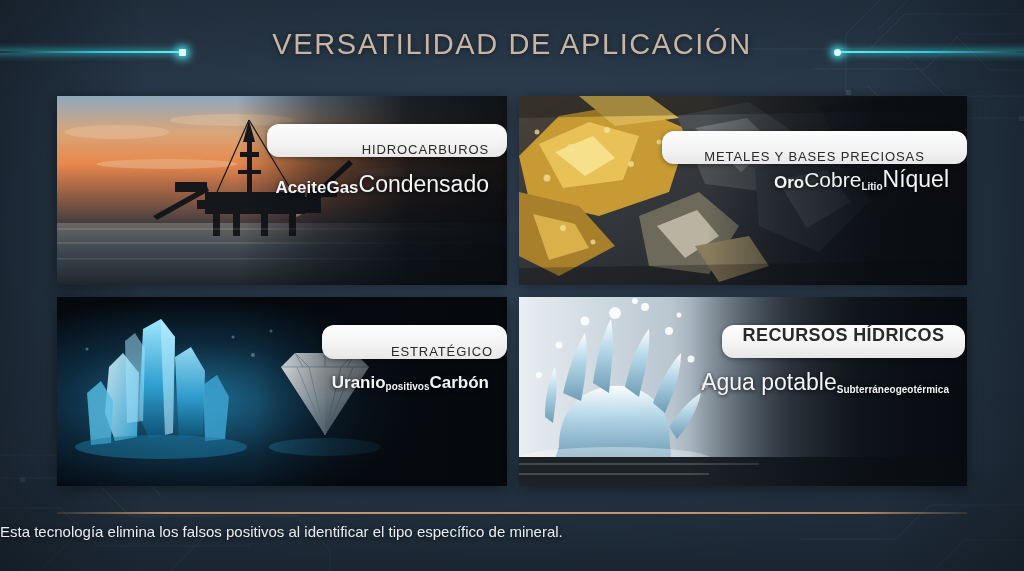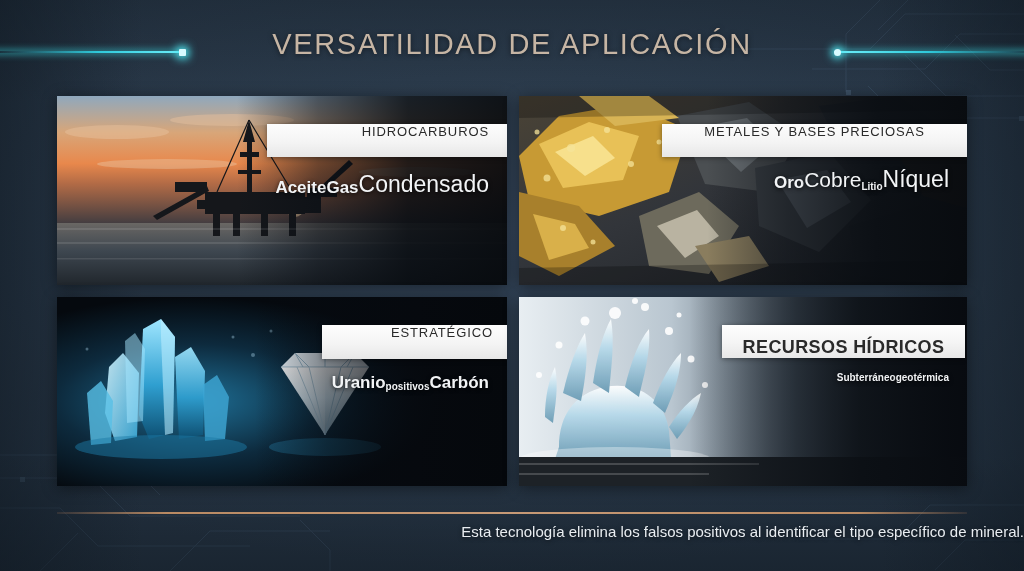--- a/index.html
+++ b/index.html
@@ -61,23 +61,24 @@
   #panel-metales{       left:519px; top:96px;  width:448px; height:189px; }
   #panel-estrategico{   left:57px;  top:297px; width:450px; height:189px; }
   #panel-hidricos{      left:519px; top:297px; width:448px; height:189px; }
 
   .photo{ position:absolute; inset:0; }
   .shade{ position:absolute; inset:0; }
 
   .label-box{
     position:absolute;
     background:linear-gradient(to bottom,#fdfdfd 0%,#f4f4f4 55%,#e7e7e7 100%);
-    display:flex; align-items:flex-start;
+    display:flex; align-items:flex-end;
     box-shadow:0 1px 5px rgba(0,0,0,.4);
     color:#2a2a2a;
+    border-radius:12px;
   }
   .label-box span{ display:block; width:100%; font-size:13px; letter-spacing:.9px; }
 
   .word-list{
     position:absolute; right:18px;
     display:flex; flex-direction:row; align-items:flex-end;
     color:#f2f4f6;
     text-shadow:0 1px 4px rgba(0,0,0,.85);
     line-height:1.16;
   }
@@ -86,21 +87,21 @@
   .w-lg   { font-size:21px; font-weight:300; }
   .w-xl   { font-size:23px; font-weight:300; }
 
   
   #footer-rule{
     position:absolute; left:57px; top:512px; width:910px; height:2px;
     background:linear-gradient(to right, rgba(180,120,85,.15) 0%, #b98a63 12%, #c79a76 50%, #b98a63 88%, rgba(180,120,85,.15) 100%);
   }
   #footer-note{
     position:absolute; left:0; top:523px; width:1024px;
-    text-align:right; font-size:15px; color:#e9edf1;
+    text-align:left; font-size:15px; color:#e9edf1;
     text-shadow:0 1px 4px rgba(0,0,0,.6);
   }
 </style>
 </head>
 <body>
 
 <div class="bg-base"></div>
 <svg class="circuit" viewBox="0 0 1024 571" preserveAspectRatio="none">
   <g fill="none" stroke="#54708c" stroke-width="1" opacity=".55">
     <path d="M1024 14 H905 L870 49 H700"></path>
@@ -241,21 +242,21 @@
       <circle cx="74" cy="146" r="2.5"></circle>
         <circle cx="18" cy="36" r="2.5"></circle>
     </g>
     <g fill="#000" opacity=".25">
       <path d="M0 0 L448 0 L448 14 L0 22 Z"></path>
       <path d="M0 172 L448 164 L448 189 L0 189 Z"></path>
     </g>
   </svg>
   <div class="shade" style="background:linear-gradient(to right, rgba(10,14,20,0) 42%, rgba(10,14,20,.5) 60%, rgba(8,12,17,.86) 80%, rgba(7,10,14,.94) 100%);"></div>
 
-  <div class="label-box" style="left:143px; top:28px; width:305px; height:33px; padding:0 14px; justify-content:center;">
+  <div class="label-box" style="left:143px; top:35px; width:305px; height:33px; padding:0 14px; justify-content:center;">
     <span style="text-align:center;">METALES Y BASES PRECIOSAS</span>
   </div>
 
   <div class="word-list" style="top:70px;">
     <div class="w-md">Oro</div>
     <div class="w-lg">Cobre</div>
     <div class="w-sm">Litio</div>
     <div class="w-xl">Níquel</div>
   </div>
 </div>
@@ -375,19 +376,20 @@
       <rect y="176" width="190" height="2"></rect>
     </g>
   </svg>
   <div class="shade" style="background:linear-gradient(to right, rgba(10,14,20,0) 38%, rgba(10,14,20,.45) 56%, rgba(9,13,18,.85) 76%, rgba(7,10,15,.95) 100%);"></div>
 
   <div class="label-box" style="left:203px; top:28px; width:243px; height:33px; padding:12px 14px; justify-content:center;">
     <span style="text-align:center; font-size:18px; font-weight:700; letter-spacing:.4px;">RECURSOS HÍDRICOS</span>
   </div>
 
   <div class="word-list" style="top:72px;">
+    <div class="w-xl">Agua potable</div>
     <div class="w-sm" style="margin-top:3px;">Subterráneo</div>
     <div class="w-sm" style="margin-top:0;">geotérmica</div>
   </div>
 </div>
 
 <div id="footer-rule"></div>
 <div id="footer-note">Esta tecnología elimina los falsos positivos al identificar el tipo específico de mineral.</div>
 
 </body></html>

